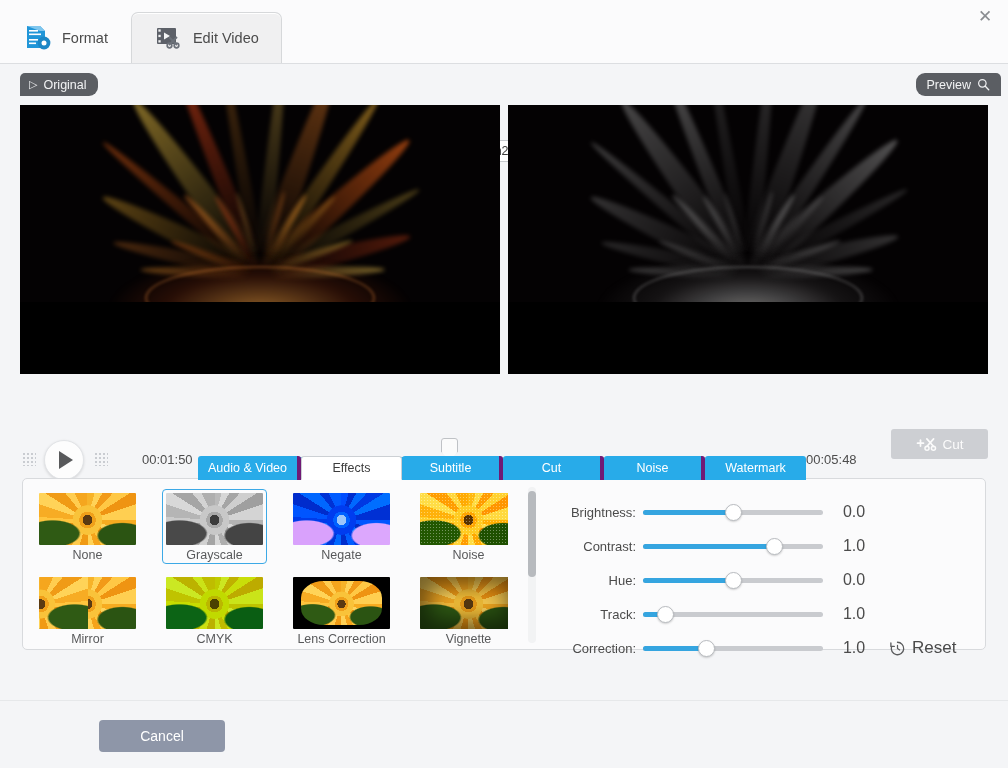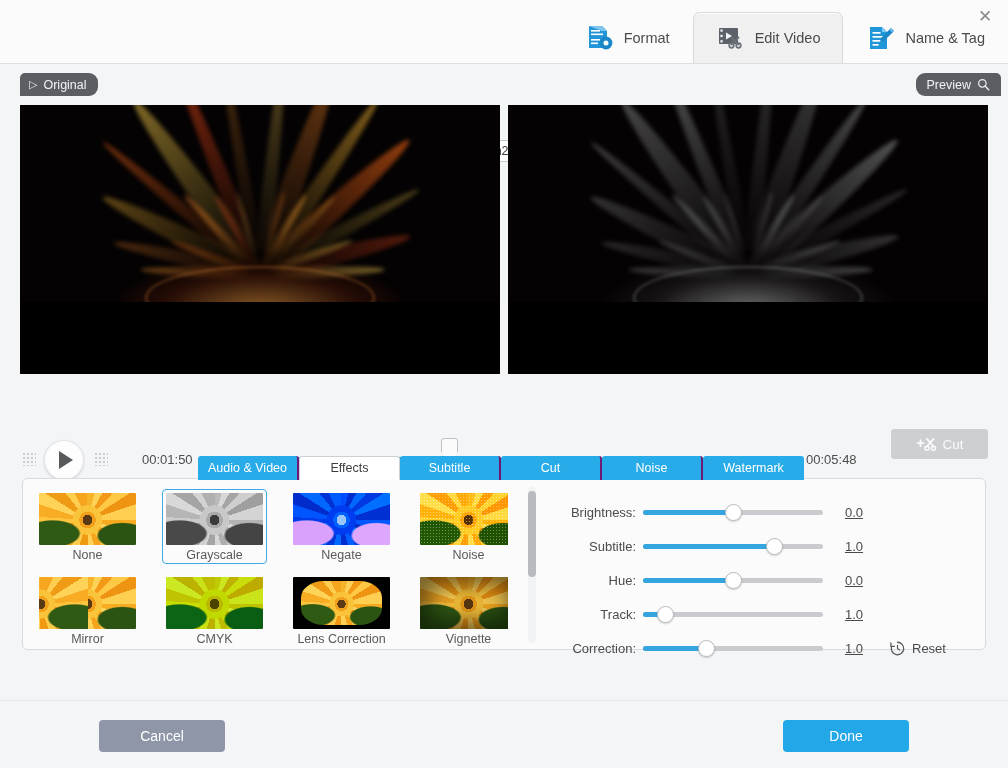--- a/index.html
+++ b/index.html
@@ -17,21 +17,21 @@
   }
 
   
   .topbar {
     position: absolute; left: 0; top: 0; width: 1008px; height: 64px;
     background: #fbfbfc;
     border-bottom: 1px solid #dcdee1;
   }
   .tabstrip {
     position: absolute; left: 0; top: 0; width: 100%; height: 63px;
-    display: flex; justify-content: flex-end; align-items: flex-end;
+    display: flex; justify-content: flex-start; align-items: flex-end;
   }
   .mtab {
     display: flex; align-items: center; gap: 9px;
     height: 51px; padding: 0 22px;
     border-radius: 7px 7px 0 0;
     font-size: 14.5px; color: #4b4b4b;
     background: transparent;
     border: 1px solid transparent; border-bottom: none;
     cursor: pointer; white-space: nowrap;
   }
@@ -144,21 +144,21 @@
   
   .bottomzone { position:absolute; left:0; top: 446px; width:1008px; height: 254px; }
   .subtabs {
     position:absolute; left: 198px; top: 10px;
     display:flex; height: 24px; z-index: 5;
   }
   .stab {
     height: 24px; padding: 0 10px; min-width: 101px;
     display:flex; align-items:center; justify-content:center;
     background:#28abe9; color:#fff; font-size:12.5px;
-    border-radius: 3px 3px 0 0; border-right: 2px solid #701a75;
+    border-radius: 3px 3px 0 0; border-right: 4px solid #701a75;
     cursor:pointer; white-space:nowrap;
   }
   .stab:last-child { border-right: none; }
   .stab.active { background:#fff; color:#3c3c3c; border: 1px solid #ccd0d4; border-bottom-color:#fff; }
 
   .panel {
     position:absolute; left: 22px; top: 32px; width: 964px; height: 172px;
     background:#fbfbfc; border:1px solid #d8dadd; border-radius: 5px;
   }
   .fxgrid {
@@ -183,23 +183,23 @@
   .sliders { position:absolute; left: 520px; top: 16px; width: 448px; }
   .srow { display:flex; align-items:center; height: 34px; }
   .slabel { width: 100px; text-align:right; font-size:13px; color:#4b4b4b; padding-right:7px; }
   .strack { position:relative; width: 180px; height: 5px; background:#c9cbcf; border-radius:3px; cursor:pointer; }
   .sfill  { position:absolute; left:0; top:0; height:5px; background:#35a5e0; border-radius:3px; }
   .sknob {
     position:absolute; top:-6px; width:17px; height:17px; margin-left:-8px;
     background:#fff; border:1px solid #b9bcc0; border-radius:50%;
     box-shadow:0 1px 2px rgba(0,0,0,.18); cursor:grab;
   }
-  .sval { width: 62px; text-align:center; font-size:13px; color:#4b4b4b;text-decoration:underline; }
+  .sval { width: 62px; text-align:center; font-size:16px; color:#4b4b4b; }
   .resetbtn {
-    display:flex; align-items:center; gap:6px; font-size:13px; color:#4b4b4b;
+    display:flex; align-items:center; gap:6px; font-size:17px; color:#4b4b4b;
     cursor:pointer; margin-left: 4px;
   }
 
   
   .footer { position:absolute; left:0; top: 700px; width:1008px; height:68px; background:#f4f5f7; border-top:1px solid #e6e8ea; }
   .btn {
     position:absolute; top: 19px; height: 32px; border-radius:4px;
     display:flex; align-items:center; justify-content:center;
     font-size:14px; cursor:pointer; color:#fff;
   }
@@ -241,35 +241,20 @@
           <g stroke="#6b7079" stroke-width="1.8" fill="none">
             <path d="M15 13l8 8"></path>
               <path d="M23 13l-8 8"></path>
           </g>
           <circle cx="15.5" cy="21.5" r="2.3" fill="none" stroke="#6b7079" stroke-width="1.7"></circle>
           <circle cx="22.5" cy="21.5" r="2.3" fill="none" stroke="#6b7079" stroke-width="1.7"></circle>
         </svg>
         <span>Edit Video</span>
       </div>
 
-      <div class="mtab">
-        <svg class="ico" viewBox="0 0 30 28">
-          <path d="M4 3h12l5 5v17H4z" fill="#2196d8"></path>
-          <path d="M16 3l5 5h-5z" fill="#7fc6ee"></path>
-          <g fill="#fff">
-            <rect x="6.5" y="8" width="8" height="1.7"></rect>
-            <rect x="6.5" y="12" width="11" height="1.7"></rect>
-            <rect x="6.5" y="16" width="9" height="1.7"></rect>
-            <rect x="6.5" y="20" width="6" height="1.7"></rect>
-          </g>
-          <path d="M25 4l3 3-10 10-4 1 1-4z" fill="#1b87c6"></path>
-          <path d="M25 4l3 3-1.6 1.6-3-3z" fill="#6cbdea"></path>
-        </svg>
-        <span>Name &amp; Tag</span>
-      </div>
 
     </div>
     <div class="closebtn">✕</div>
   </div>
 
   <div class="previewzone">
 
     <div class="ribbon left">
       <span class="gl">▷</span>
       <span>Original</span>
@@ -488,21 +473,21 @@
       <div class="sliders" id="sliders">
           <div class="srow">
             <div class="slabel">Brightness:</div>
             <div class="strack">
               <div class="sfill" style="width: 50%;"></div>
               <div class="sknob" style="left: 50%;"></div>
             </div>
             <div class="sval">0.0</div>
           </div>
           <div class="srow">
-            <div class="slabel">Subtitle:</div>
+            <div class="slabel">Contrast:</div>
             <div class="strack">
               <div class="sfill" style="width: 73%;"></div>
               <div class="sknob" style="left: 73%;"></div>
             </div>
             <div class="sval">1.0</div>
           </div>
           <div class="srow">
             <div class="slabel">Hue:</div>
             <div class="strack">
               <div class="sfill" style="width: 50%;"></div>
@@ -533,16 +518,15 @@
               </svg>
               <span>Reset</span>
             </div>
           </div>
         </div>
     </div>
   </div>
 
   <div class="footer">
     <div class="btn cancel">Cancel</div>
-    <div class="btn done">Done</div>
   </div>
 
 </div>
 
 </body></html>

